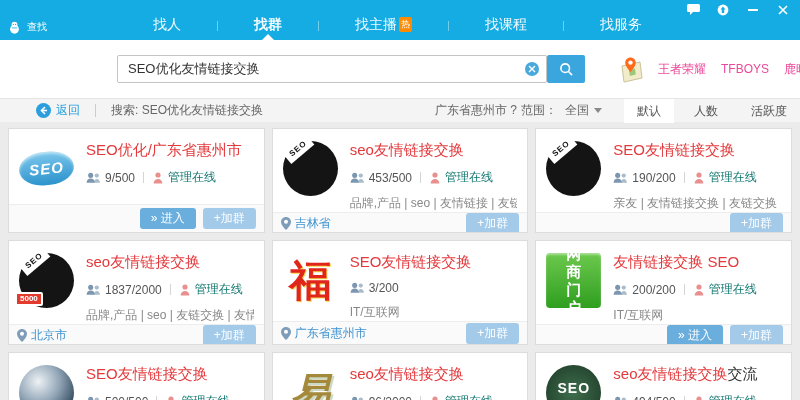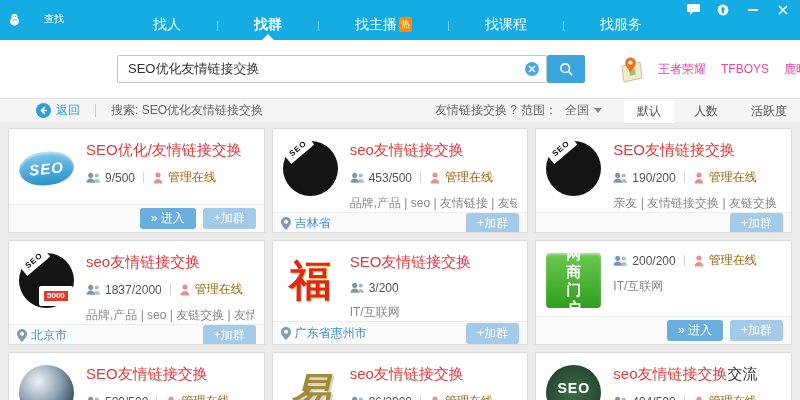--- a/index.html
+++ b/index.html
@@ -1,20 +1,20 @@
 <!DOCTYPE html>
 <html><head>
 <meta charset="utf-8">
 <style>
   * { margin:0; padding:0; box-sizing:border-box; }
   html,body { width:800px; height:400px; overflow:hidden; font-family:"Liberation Sans","DejaVu Sans",sans-serif; background:#ebebeb; }
 
   
   .header { position:relative; height:40px; background:#14ace2; }
-  .titlebar { position:absolute; top:12px; left:8px; display:flex; align-items:center; gap:23px; }
+  .titlebar { position:absolute; top:20px; left:8px; display:flex; align-items:center; gap:6px; }
   .win-title { color:#fff; font-size:10px; }
   .win-controls { position:absolute; top:4px; right:10px; display:flex; align-items:center; gap:16px; }
   .win-controls .wc { width:14px; height:11px; display:flex; align-items:center; justify-content:center; cursor:pointer; }
   .minus-bar { width:10px; height:2px; background:#fff; }
   .nav { position:absolute; bottom:0; left:145px; right:150px; height:24px; display:flex; align-items:center; justify-content:space-between; }
   .nav .tab { position:relative; color:rgba(255,255,255,.95); font-size:14px; padding:0 8px 6px; cursor:pointer; white-space:nowrap; }
   .nav .tab.active { font-weight:bold; }
   .nav .tab.active::after { content:""; position:absolute; bottom:0; left:50%; margin-left:-6px; border:6px solid transparent; border-bottom:6px solid #fff; border-top:none; }
   .nav .sep { color:rgba(255,255,255,.45); font-size:11px; padding-bottom:6px; }
   .hot-badge { display:inline-block; background:#ff8a00; color:#fff; font-size:9px; font-weight:normal; padding:1px 2px; border-radius:2px; vertical-align:2px; margin-left:2px; }
@@ -45,35 +45,35 @@
 
   
   .grid { padding:6px 8px; display:grid; grid-template-columns:repeat(3,1fr); gap:7px; grid-auto-rows:105px; }
   .card { background:#fff; border:1px solid #dcdcdc; display:flex; flex-direction:column; overflow:hidden; }
   .card-body { flex:1; padding:11px 10px 0; display:flex; gap:12px; }
   .info { flex:1; min-width:0; }
   .title { font-size:15px; color:#e4393c; margin:1px 0 9px; white-space:nowrap; overflow:hidden; cursor:pointer; }
   .t-rest { color:#333; }
   .meta { display:flex; align-items:center; gap:4px; font-size:12px; color:#555; }
   .vline { width:1px; height:11px; background:#d5d5d5; margin:0 4px; }
-  .admin-wrap { display:flex; align-items:center; gap:5px; color:#a16207; }
+  .admin-wrap { display:flex; align-items:center; gap:5px; color:#0f766e; }
   .tags { font-size:12px; color:#888; margin-top:9px; white-space:nowrap; overflow:hidden; }
   .card-footer { height:28px; background:#fafafa; border-top:1px solid #ededed; display:flex; align-items:center; padding:0 8px; }
   .loc { display:flex; align-items:center; gap:4px; font-size:12px; color:#3e93cf; margin-right:auto; cursor:pointer; }
   .btn { font-size:12px; color:#fff; border-radius:3px; padding:2px 11px; margin-left:7px; cursor:pointer; white-space:nowrap; }
   .btn.enter { background:#6aaede; }
   .btn.join { background:#a3cbe9; }
 
   
   .gicon { width:55px; height:55px; position:relative; flex:none; margin-top:1px; cursor:pointer; }
   .gicon .it { position:absolute; inset:0; display:flex; align-items:center; justify-content:center; font-weight:bold; overflow:hidden; }
   .ic-seo-bubble .it { top:11px; height:33px; background:linear-gradient(#7cc7ec,#2c93cc); border-radius:50%/55%; color:#fff; font-style:italic; font-size:15px; letter-spacing:1px; transform:rotate(-6deg); box-shadow:inset 0 2px 3px rgba(255,255,255,.55); }
   .ic-black-tag { background:#141414; border-radius:50%; }
   .ic-black-tag .it { width:30px; height:15px; left:12px; top:20px; inset:auto; background:#fff; color:#111; font-size:8px; letter-spacing:1px; transform:rotate(-40deg); display:flex; align-items:center; justify-content:center; }
-  .badge5000 { position:absolute; left:-4px; bottom:2px; background:#e23b2e; color:#fff; font-size:8px; line-height:10px; padding:0 3px; border-radius:2px; border:5px solid #ffffff; font-weight:bold;margin-left:24px; }
+  .badge5000 { position:absolute; left:-4px; bottom:2px; background:#e23b2e; color:#fff; font-size:8px; line-height:10px; padding:0 3px; border-radius:2px; border:2px solid #ffffff; font-weight:bold; }
   .ic-fu .it { color:#e0251b; font-size:42px; text-shadow:1px 1px 0 #f7d84a; }
   .ic-wangshang .it { background:linear-gradient(#6cc94e,#2f9e1f); border-radius:4px; color:#fff; font-size:15px; line-height:18px; padding:8px 25px; white-space:normal; text-align:center; box-shadow:inset 0 2px 2px rgba(255,255,255,.4); }
   .ic-globe .it { border-radius:50%; background:radial-gradient(circle at 35% 30%, #eef2f5, #93a7b8 40%, #40576b 72%, #232f3c); }
   .ic-yi .it { color:#a5893a; font-size:40px; font-style:italic; text-shadow:2px 2px 0 rgba(110,150,90,.35); }
   .ic-green-seo .it { border-radius:50%; background:radial-gradient(#3e6e4c,#1d3826); color:#fff; font-size:14px; letter-spacing:1px; padding-bottom:10px; }
   .ic-green-seo .it::after { content:""; position:absolute; bottom:10px; left:17px; width:6px; height:6px; border-radius:50%; background:#97a59d; box-shadow:8px 0 0 #97a59d, 16px 0 0 #97a59d; }
 </style>
 </head>
 <body>
 
@@ -156,42 +156,42 @@
     <span class="back-circle">
         <svg width="9" height="9" viewBox="0 0 9 9">
           <path d="M6 1L2.5 4.5 6 8" stroke="#fff" stroke-width="1.6" fill="none"></path>
           <path d="M2.5 4.5H8" stroke="#fff" stroke-width="1.6"></path>
         </svg>
       </span>
     <span class="back-label">返回</span>
   </span>
   <span class="tb-div"></span>
   <span>搜索: SEO优化友情链接交换</span>
-  <span class="not-found">友情链接交换 ?</span>
+  <span class="not-found">广东省惠州市 ?</span>
   <span class="scope-label">范围：</span>
   <span class="scope-select">
     <span>全国</span>
     <span class="scope-arrow"></span>
   </span>
   <div class="sort-tabs">
     <span class="sort-tab active">默认</span>
     <span class="sort-tab">人数</span>
     <span class="sort-tab">活跃度</span>
   </div>
 </div>
 
 <div class="grid">
     <div class="card">
     <div class="card-body">
       <div class="gicon ic-seo-bubble">
         <span class="it">SEO</span>
 
       </div>
       <div class="info">
-        <div class="title"><span class="t-main">SEO优化/友情链接交换</span><span class="t-rest"></span></div>
+        <div class="title"><span class="t-main">SEO优化/广东省惠州市</span><span class="t-rest"></span></div>
         <div class="meta">
           <svg width="15" height="12" viewBox="0 0 16 12">
               <circle cx="11.5" cy="3.4" r="2.3" fill="#a9bccb"></circle>
               <path d="M8.3 11c.3-2.7 1.6-4 3.3-4 1.7 0 3 1.3 3.3 4z" fill="#a9bccb"></path>
               <circle cx="5" cy="3.2" r="2.7" fill="#7b96af"></circle>
               <path d="M.6 11c.1-3 2-4.6 4.4-4.6S9.3 8 9.4 11z" fill="#7b96af"></path>
             </svg>
           <span>9/500</span>
           <span class="admin-wrap">
             <span class="vline"></span>
@@ -369,20 +369,21 @@
       <a class="btn join"><span>+加群</span></a>
     </div>
   </div>
     <div class="card">
     <div class="card-body">
       <div class="gicon ic-wangshang">
         <span class="it">网商门户</span>
 
       </div>
       <div class="info">
+        <div class="title"><span class="t-main">友情链接交换 SEO</span><span class="t-rest"></span></div>
         <div class="meta">
           <svg width="15" height="12" viewBox="0 0 16 12">
               <circle cx="11.5" cy="3.4" r="2.3" fill="#a9bccb"></circle>
               <path d="M8.3 11c.3-2.7 1.6-4 3.3-4 1.7 0 3 1.3 3.3 4z" fill="#a9bccb"></path>
               <circle cx="5" cy="3.2" r="2.7" fill="#7b96af"></circle>
               <path d="M.6 11c.1-3 2-4.6 4.4-4.6S9.3 8 9.4 11z" fill="#7b96af"></path>
             </svg>
           <span>200/200</span>
           <span class="admin-wrap">
             <span class="vline"></span>

